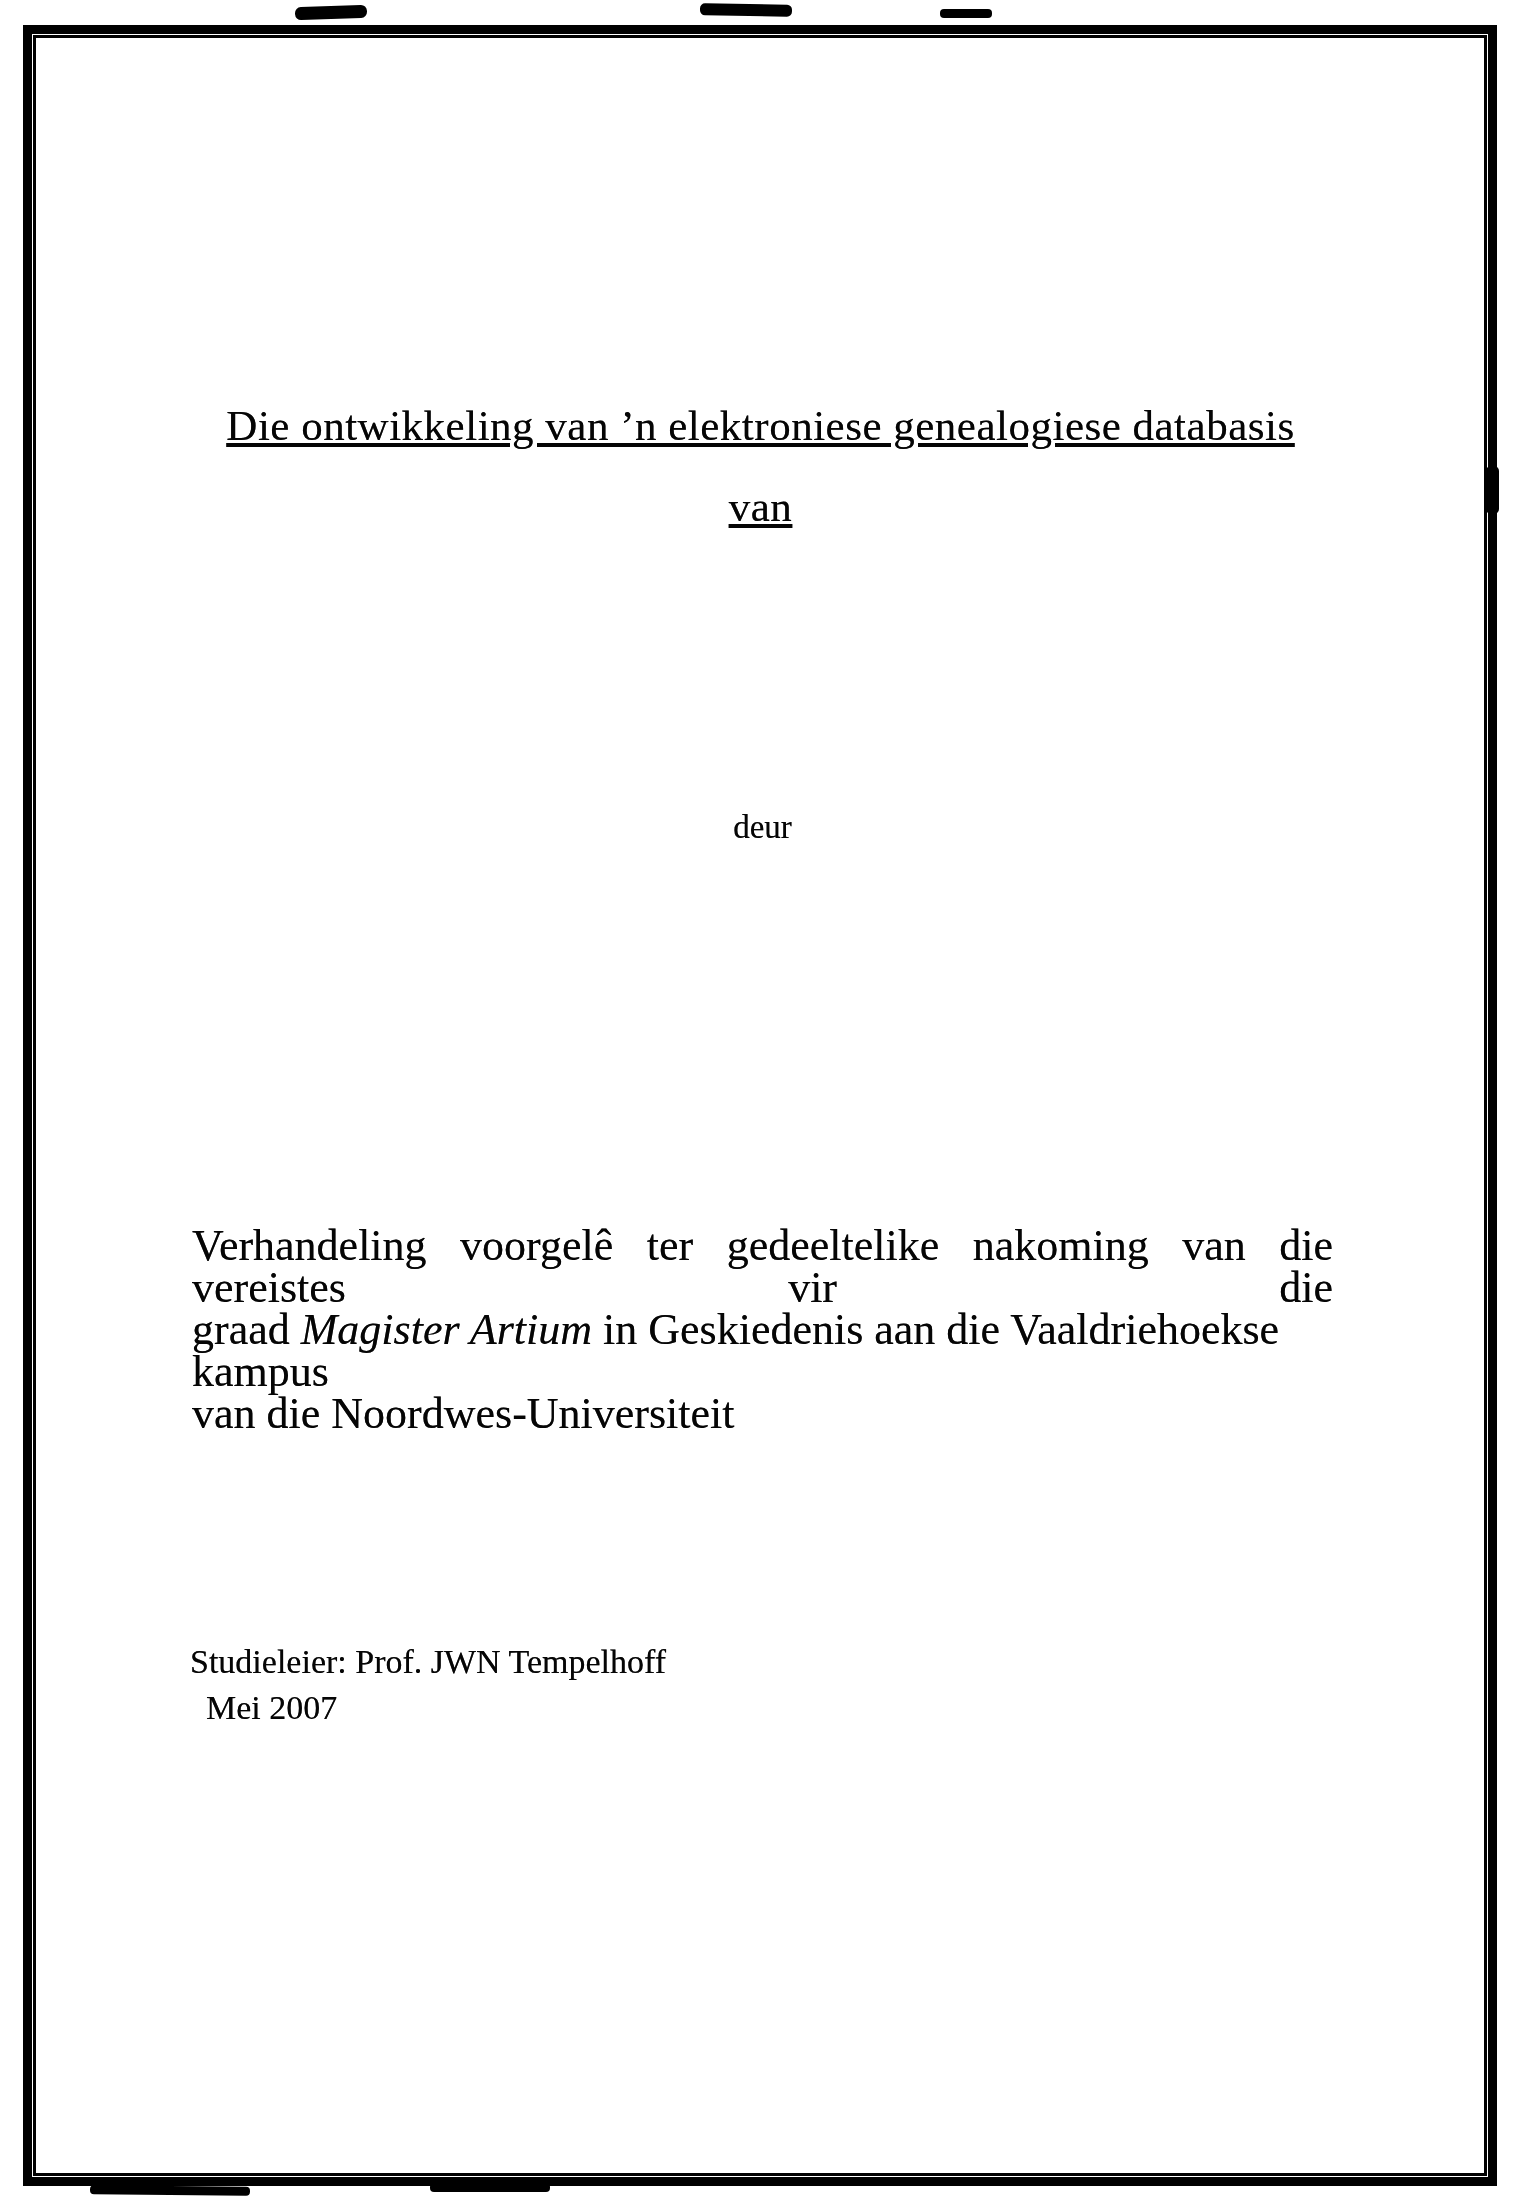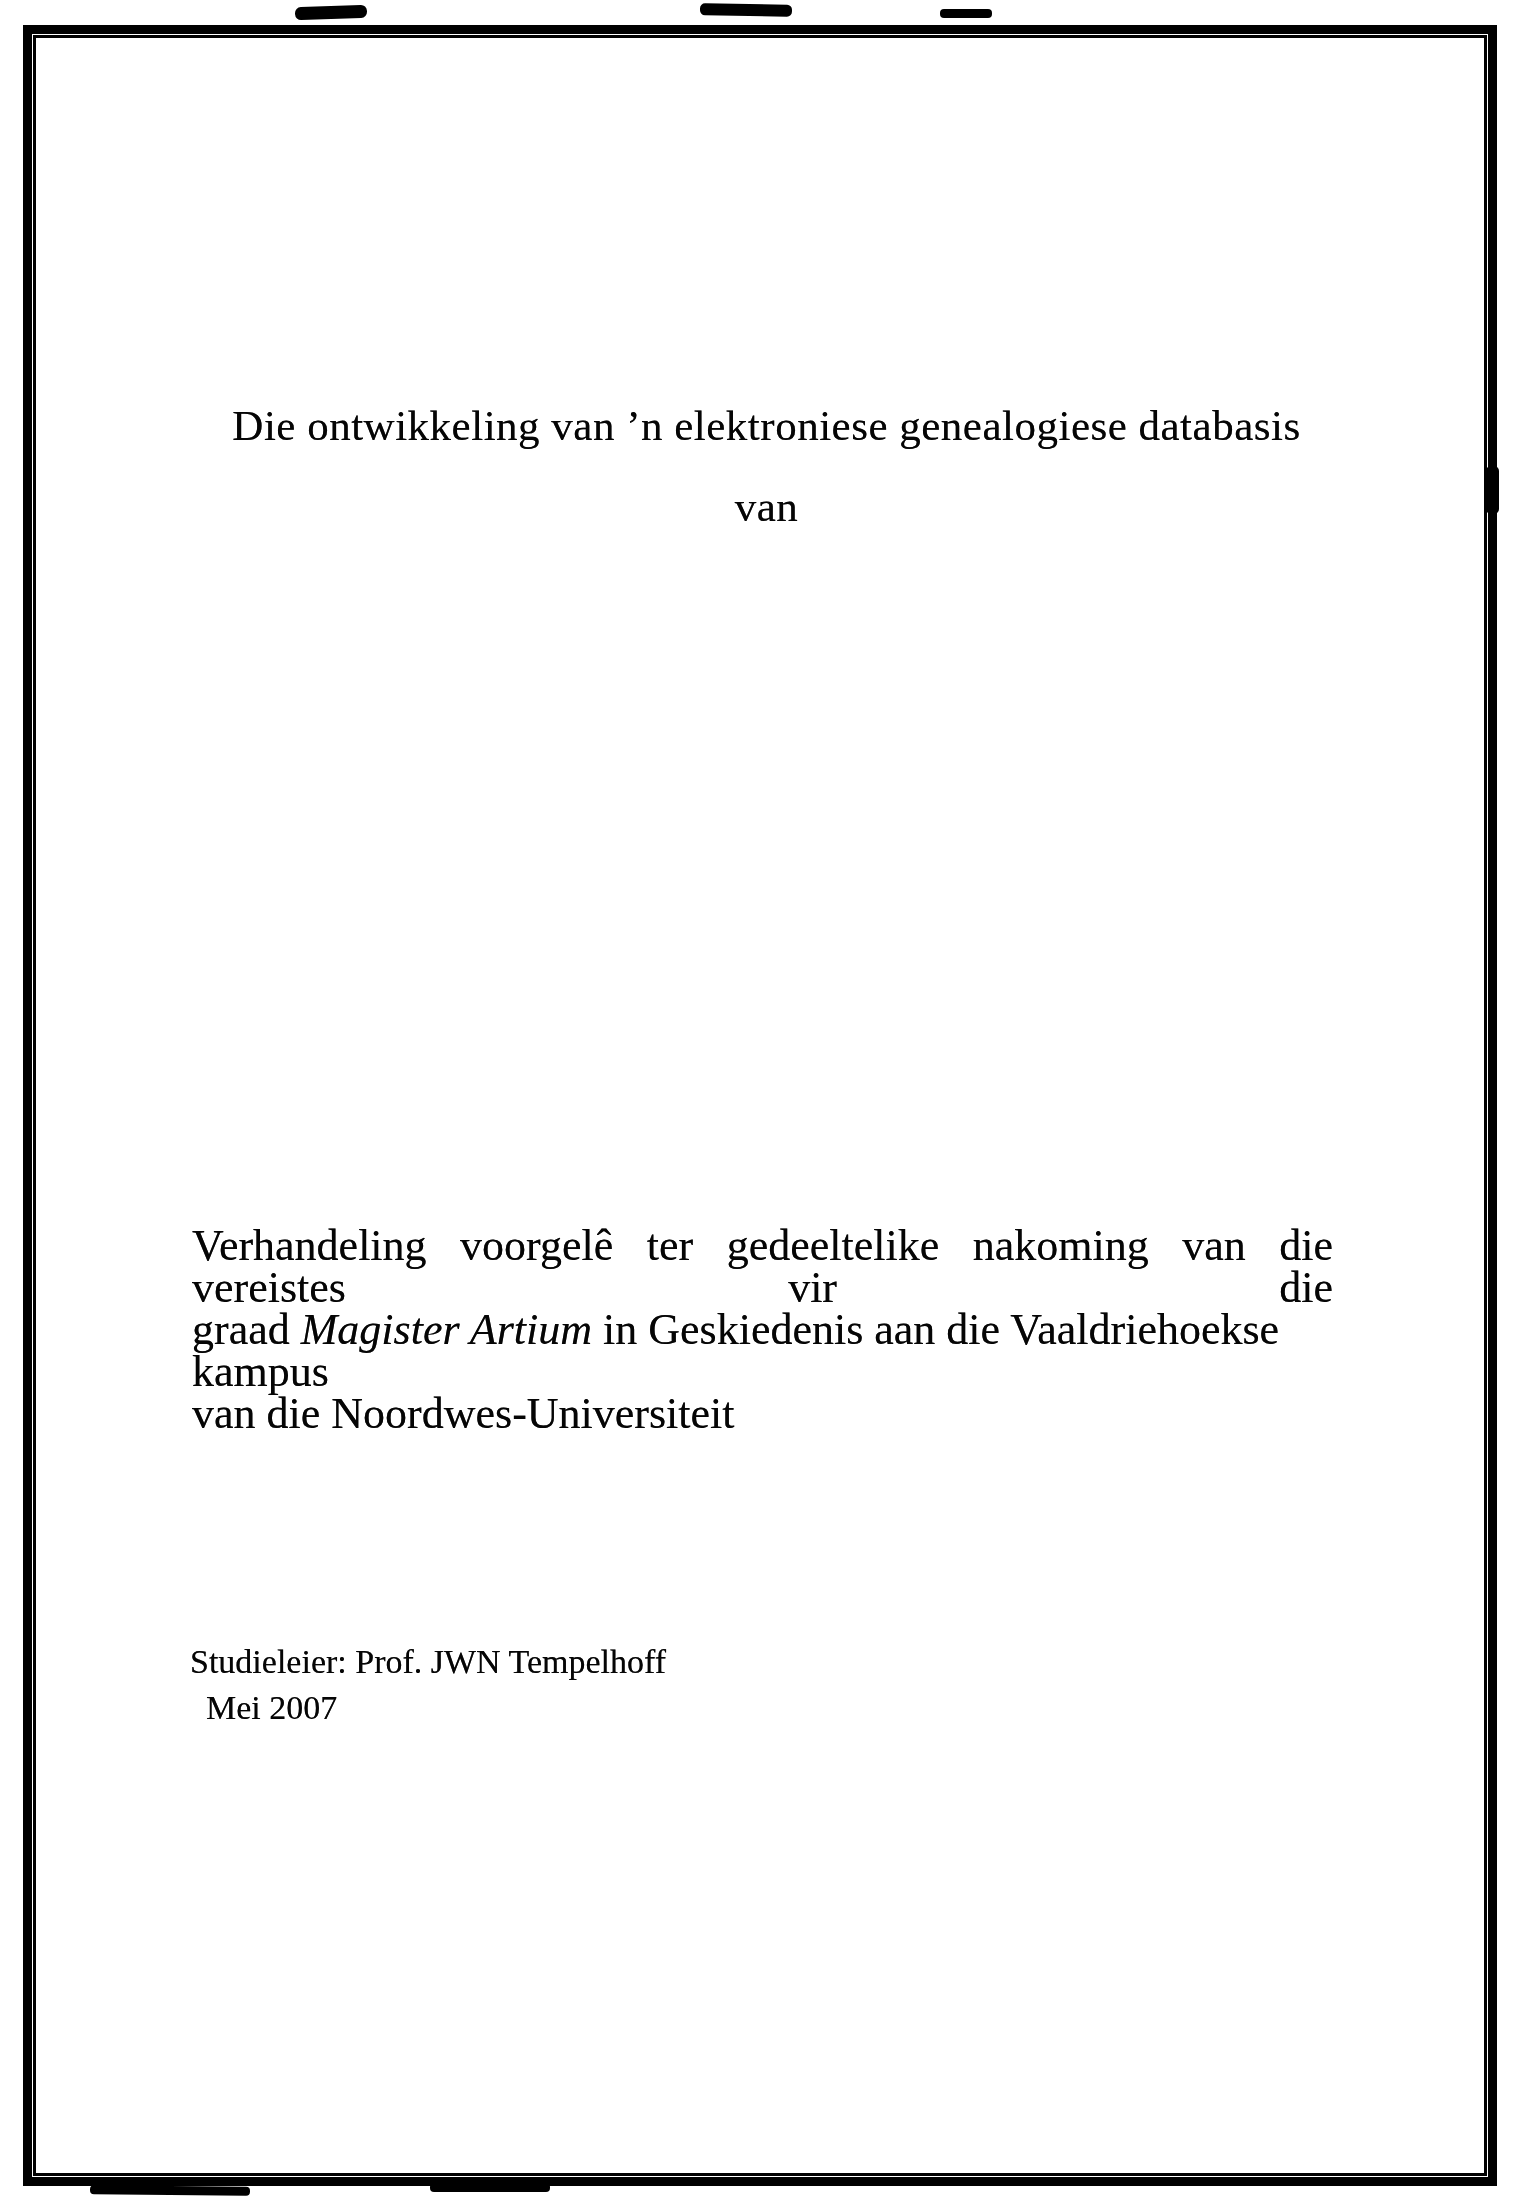--- a/index.html
+++ b/index.html
@@ -24,23 +24,24 @@
   .a1{left:295px;top:6px;width:72px;height:13px;border-radius:6px;transform:rotate(-2deg);}
   .a2{left:700px;top:4px;width:92px;height:12px;border-radius:5px;transform:rotate(1deg);}
   .a3{left:940px;top:9px;width:52px;height:9px;border-radius:4px;}
   .a4{left:1486px;top:466px;width:13px;height:48px;border-radius:5px;}
   .a5{left:430px;top:2183px;width:120px;height:9px;border-radius:4px;}
   .a6{left:90px;top:2186px;width:160px;height:9px;border-radius:4px;transform:rotate(.5deg);}
 
   .txt{text-shadow:0 0 .6px rgba(0,0,0,.65);}
 
   .title{
-    position:absolute;left:196px;top:385px;width:1141px;margin:0;
+    position:absolute;left:190px;top:385px;width:1141px;margin:0;
     font-size:43px;font-weight:400;line-height:81px;text-align:center;
     letter-spacing:.5px;
+    text-decoration:underline;
   }
   .title .tline{display:block;}
 
   .deur{
     position:absolute;left:192px;top:807px;width:1141px;
     font-size:33px;line-height:40px;text-align:center;
   }
   .author{
     position:absolute;left:192px;top:961px;width:1141px;
     font-size:37px;line-height:44px;text-align:center;letter-spacing:.3px;
@@ -85,20 +86,21 @@
   <div class="artifact a2"></div>
   <div class="artifact a3"></div>
   <div class="artifact a4"></div>
   <div class="artifact a5"></div>
   <div class="artifact a6"></div>
 
   <h1 class="title txt">
     <span class="tline">Die ontwikkeling van ’n elektroniese genealogiese databasis van</span>
   </h1>
 
+  <div class="deur txt">deur</div>
 
 
   <div class="statement txt">
     <div class="st-line1">Verhandeling voorgelê ter gedeeltelike nakoming van die vereistes vir die</div>
     <div class="st-line2"><span>graad</span> <em>Magister Artium</em> <span>in Geskiedenis aan die Vaaldriehoekse kampus</span></div>
     <div class="st-line3">van die Noordwes-Universiteit</div>
   </div>
 
   <div class="supervisor txt">Studieleier: Prof. JWN Tempelhoff</div>
   <div class="date txt">Mei 2007</div>

